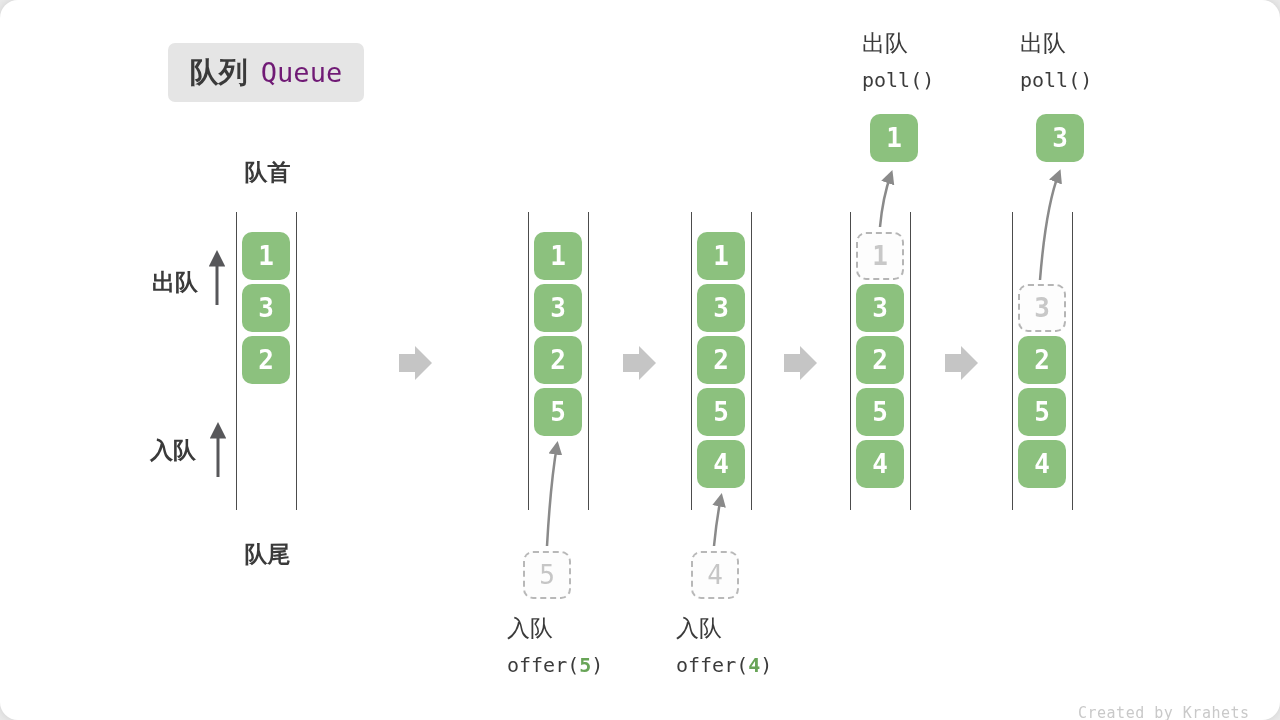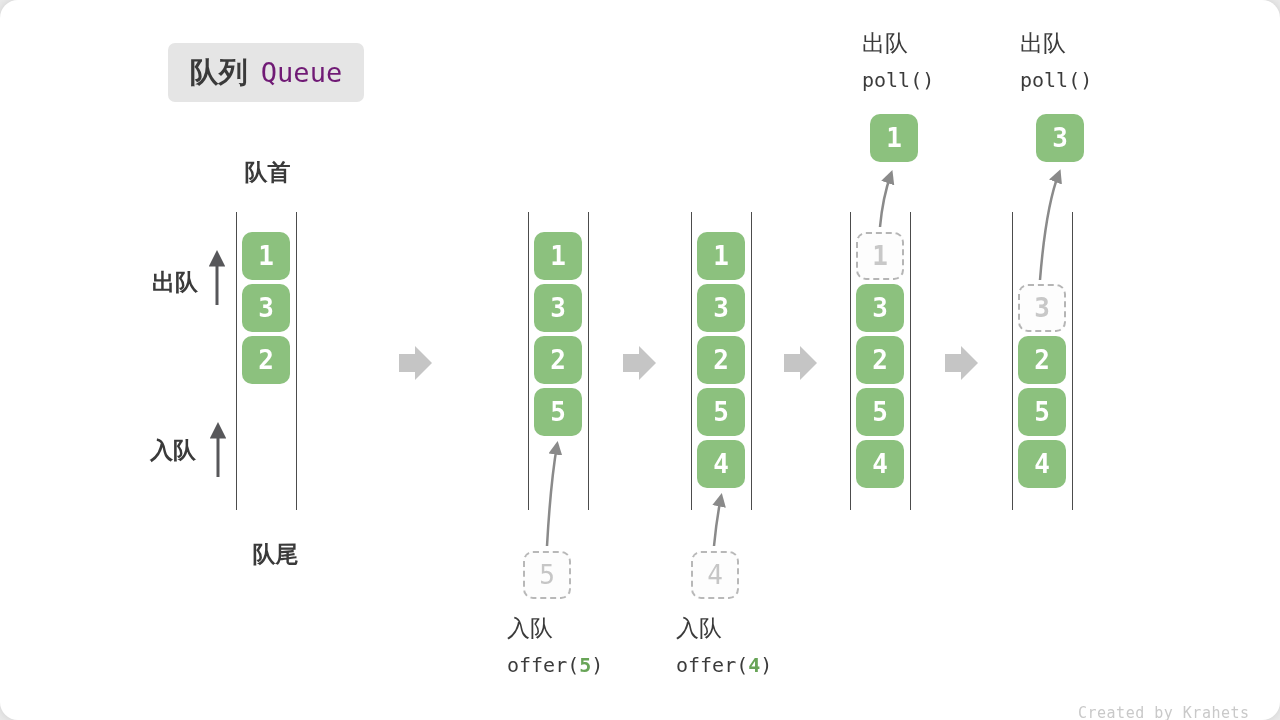--- a/index.html
+++ b/index.html
@@ -69,21 +69,21 @@
 <body>
 
 <div id="card">
 
   <div class="badge">
     <span class="zh">队列</span>
     <span class="en">Queue</span>
   </div>
 
   <div class="lbl center" style="left:237px; top:157px;">队首</div>
-  <div class="lbl center" style="left:245px; top:539px;">队尾</div>
+  <div class="lbl center" style="left:237px; top:539px;">队尾</div>
   <div class="lbl" style="left:152px; top:267px;">出队</div>
   <div class="lbl" style="left:150px; top:435px;">入队</div>
 
   <div class="op" style="left:862px; top:28px;">
     <div class="action">出队</div>
     <div class="code">poll()</div>
   </div>
   <div class="op" style="left:1020px; top:28px;">
     <div class="action">出队</div>
     <div class="code">poll()</div>

